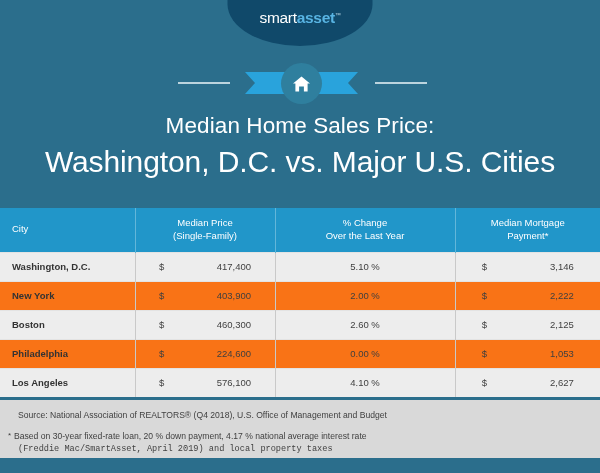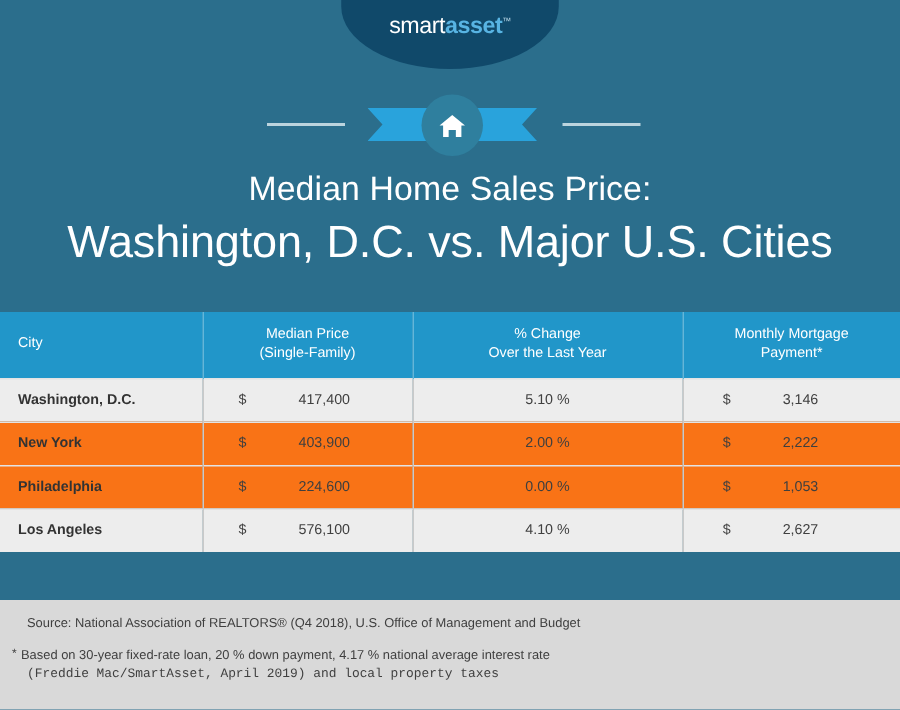--- a/index.html
+++ b/index.html
@@ -181,31 +181,31 @@
     display: flex;
     justify-content: center;
     align-items: center;
   }
   .cell-money .sym {
     width: 40px;
     text-align: left;
   }
   .cell-money .num {
     width: 52px;
-    text-align: left;
+    text-align: right;
   }
   .cell-pct { text-align: center; }
 
   
   .notes {
     position: absolute;
     top: 400px;
     left: 0;
     width: 600px;
-    height: 74px;
+    height: 58px;
     background: #d9d9d9;
     box-sizing: border-box;
     padding: 9px 14px 0 14px;
     color: #3f3f3f;
     font-size: 8.6px;
     line-height: 1.45;
   }
   .note-source { margin-left: 4px; }
   .note-star { margin-top: 9px; position: relative; }
   .note-star .star {
@@ -259,21 +259,21 @@
           <th class="th-city">City</th>
           <th>
             <div>Median Price</div>
             <div>(Single-Family)</div>
           </th>
           <th>
             <div>% Change</div>
             <div>Over the Last Year</div>
           </th>
           <th>
-            <div>Monthly Mortgage</div>
+            <div>Median Mortgage</div>
             <div>Payment*</div>
           </th>
         </tr>
       </thead>
       <tbody>
         <tr class="odd">
           <td>Washington, D.C.</td>
           <td>
             <div class="cell-money">
               <span class="sym">$</span>
@@ -294,20 +294,36 @@
             <div class="cell-money">
               <span class="sym">$</span>
               <span class="num">403,900</span>
             </div>
           </td>
           <td class="cell-pct">2.00 %</td>
           <td>
             <div class="cell-money">
               <span class="sym">$</span>
               <span class="num">2,222</span>
+            </div>
+          </td>
+        </tr>
+        <tr class="odd">
+          <td>Boston</td>
+          <td>
+            <div class="cell-money">
+              <span class="sym">$</span>
+              <span class="num">460,300</span>
+            </div>
+          </td>
+          <td class="cell-pct">2.60 %</td>
+          <td>
+            <div class="cell-money">
+              <span class="sym">$</span>
+              <span class="num">2,125</span>
             </div>
           </td>
         </tr>
         <tr class="even">
           <td>Philadelphia</td>
           <td>
             <div class="cell-money">
               <span class="sym">$</span>
               <span class="num">224,600</span>
             </div>

